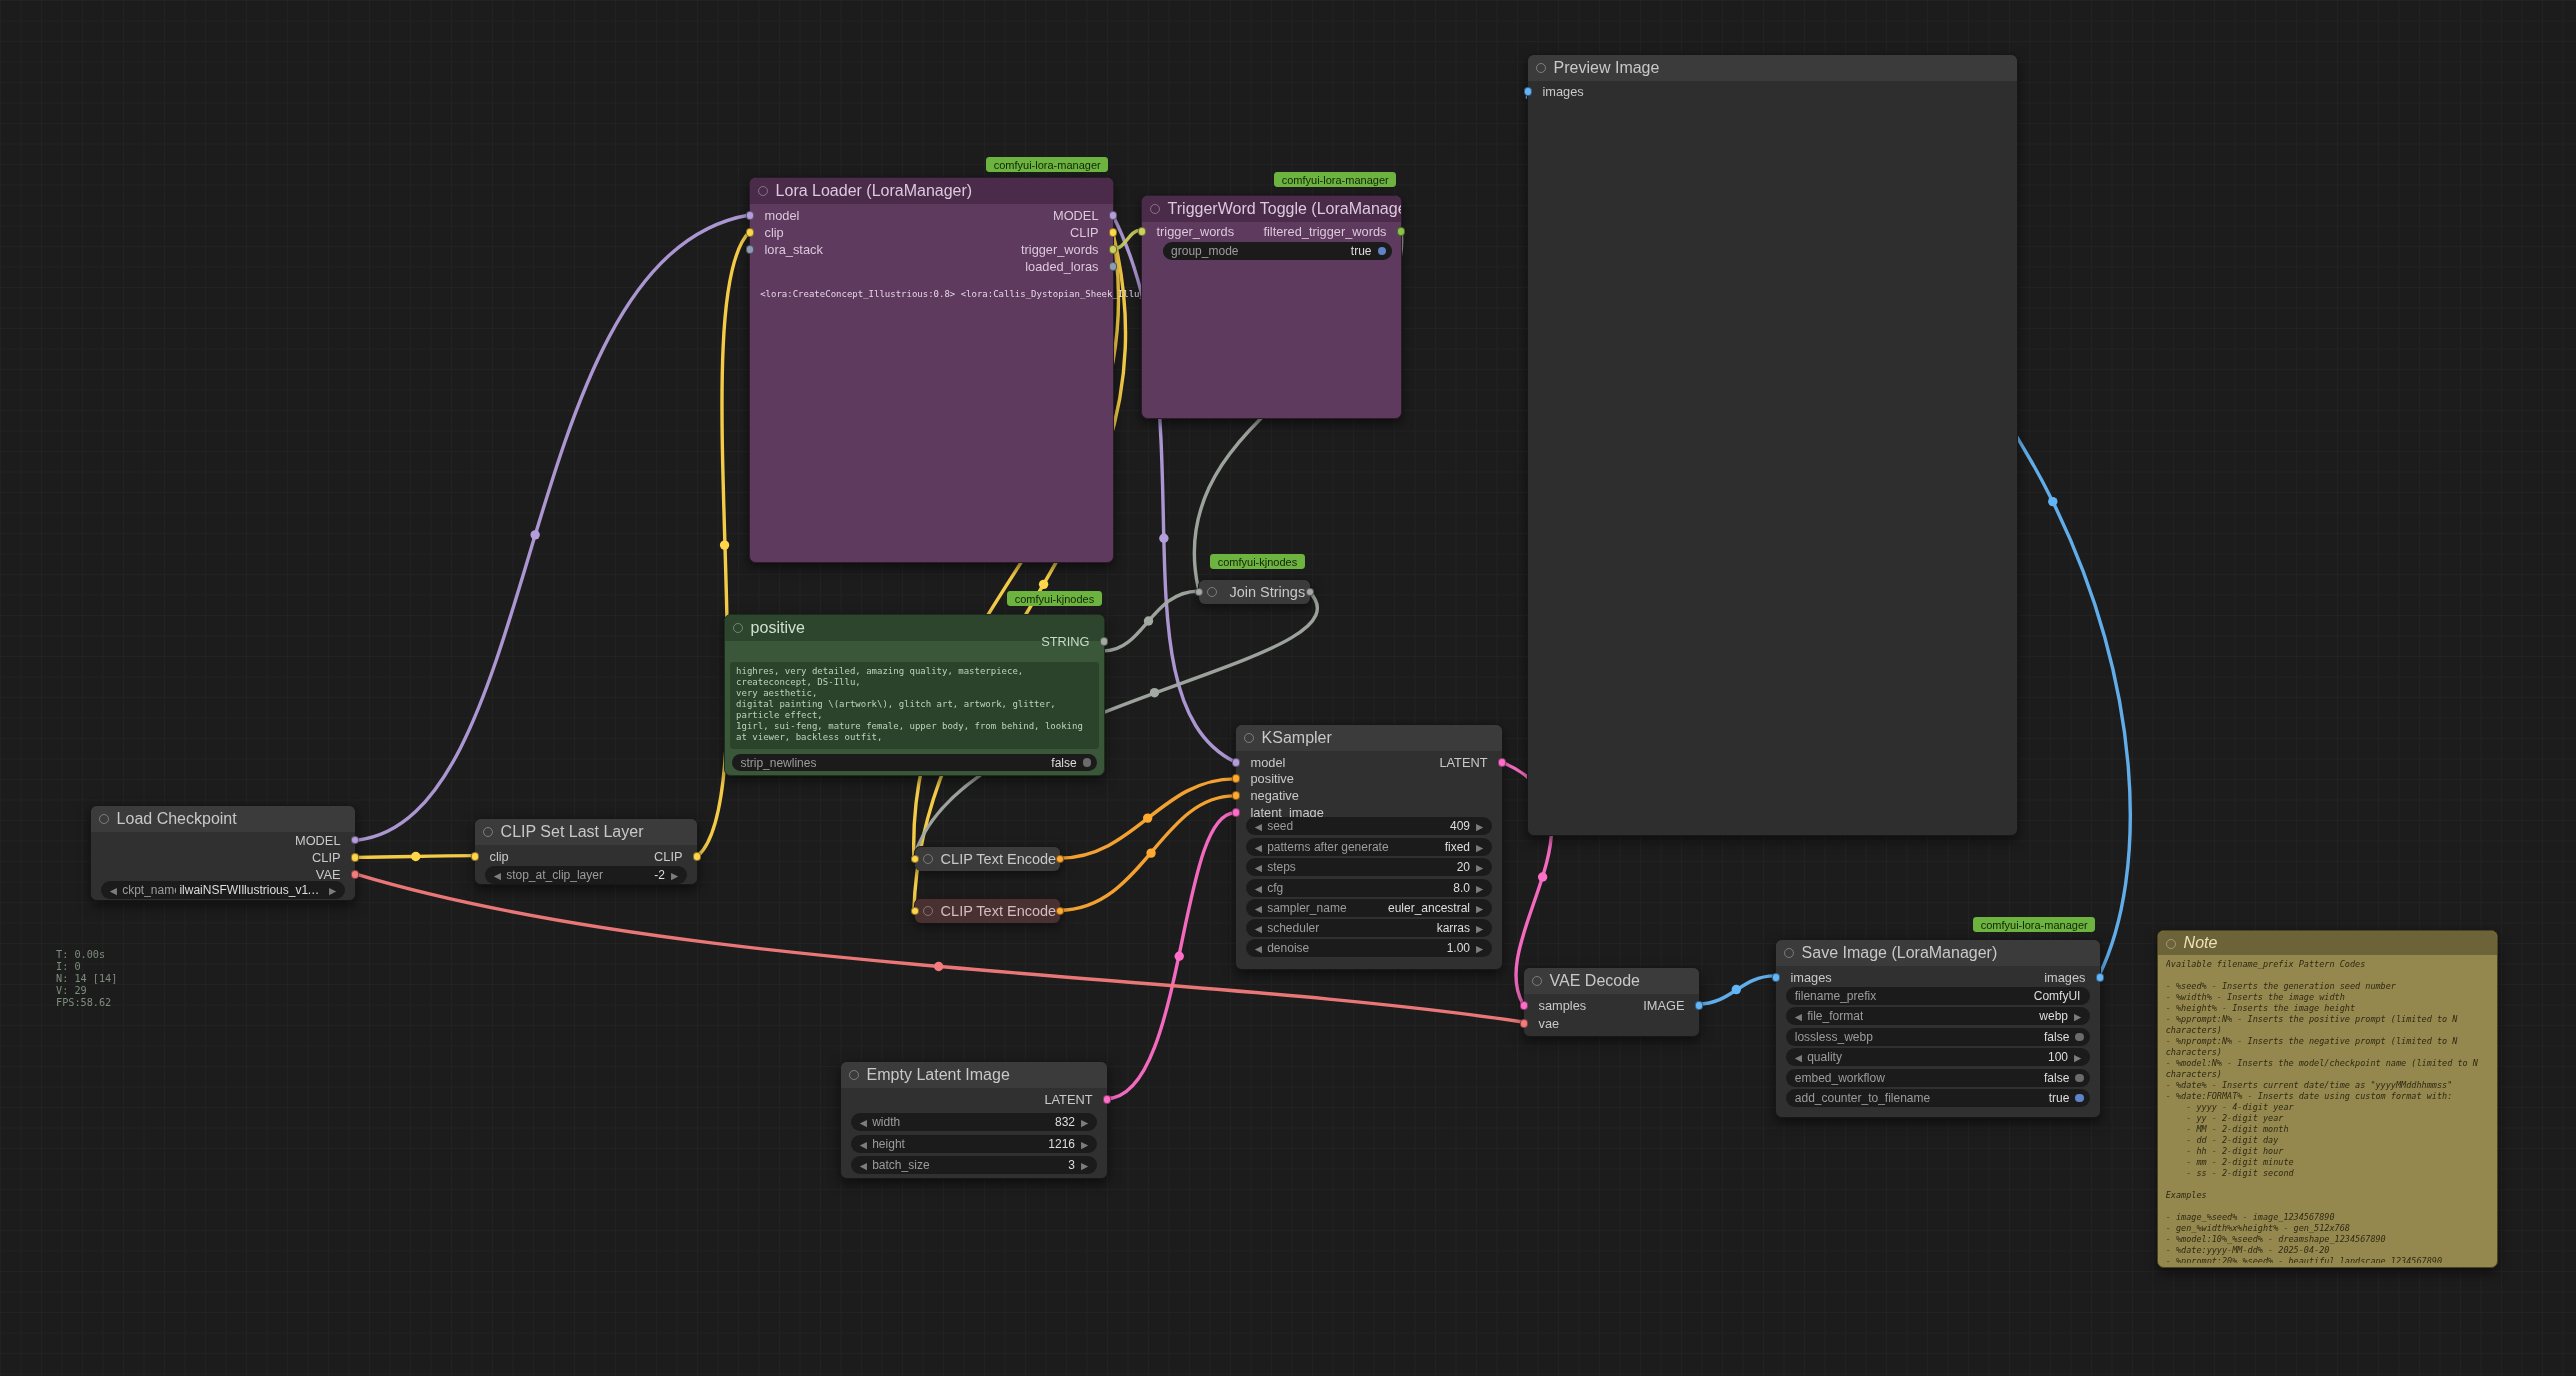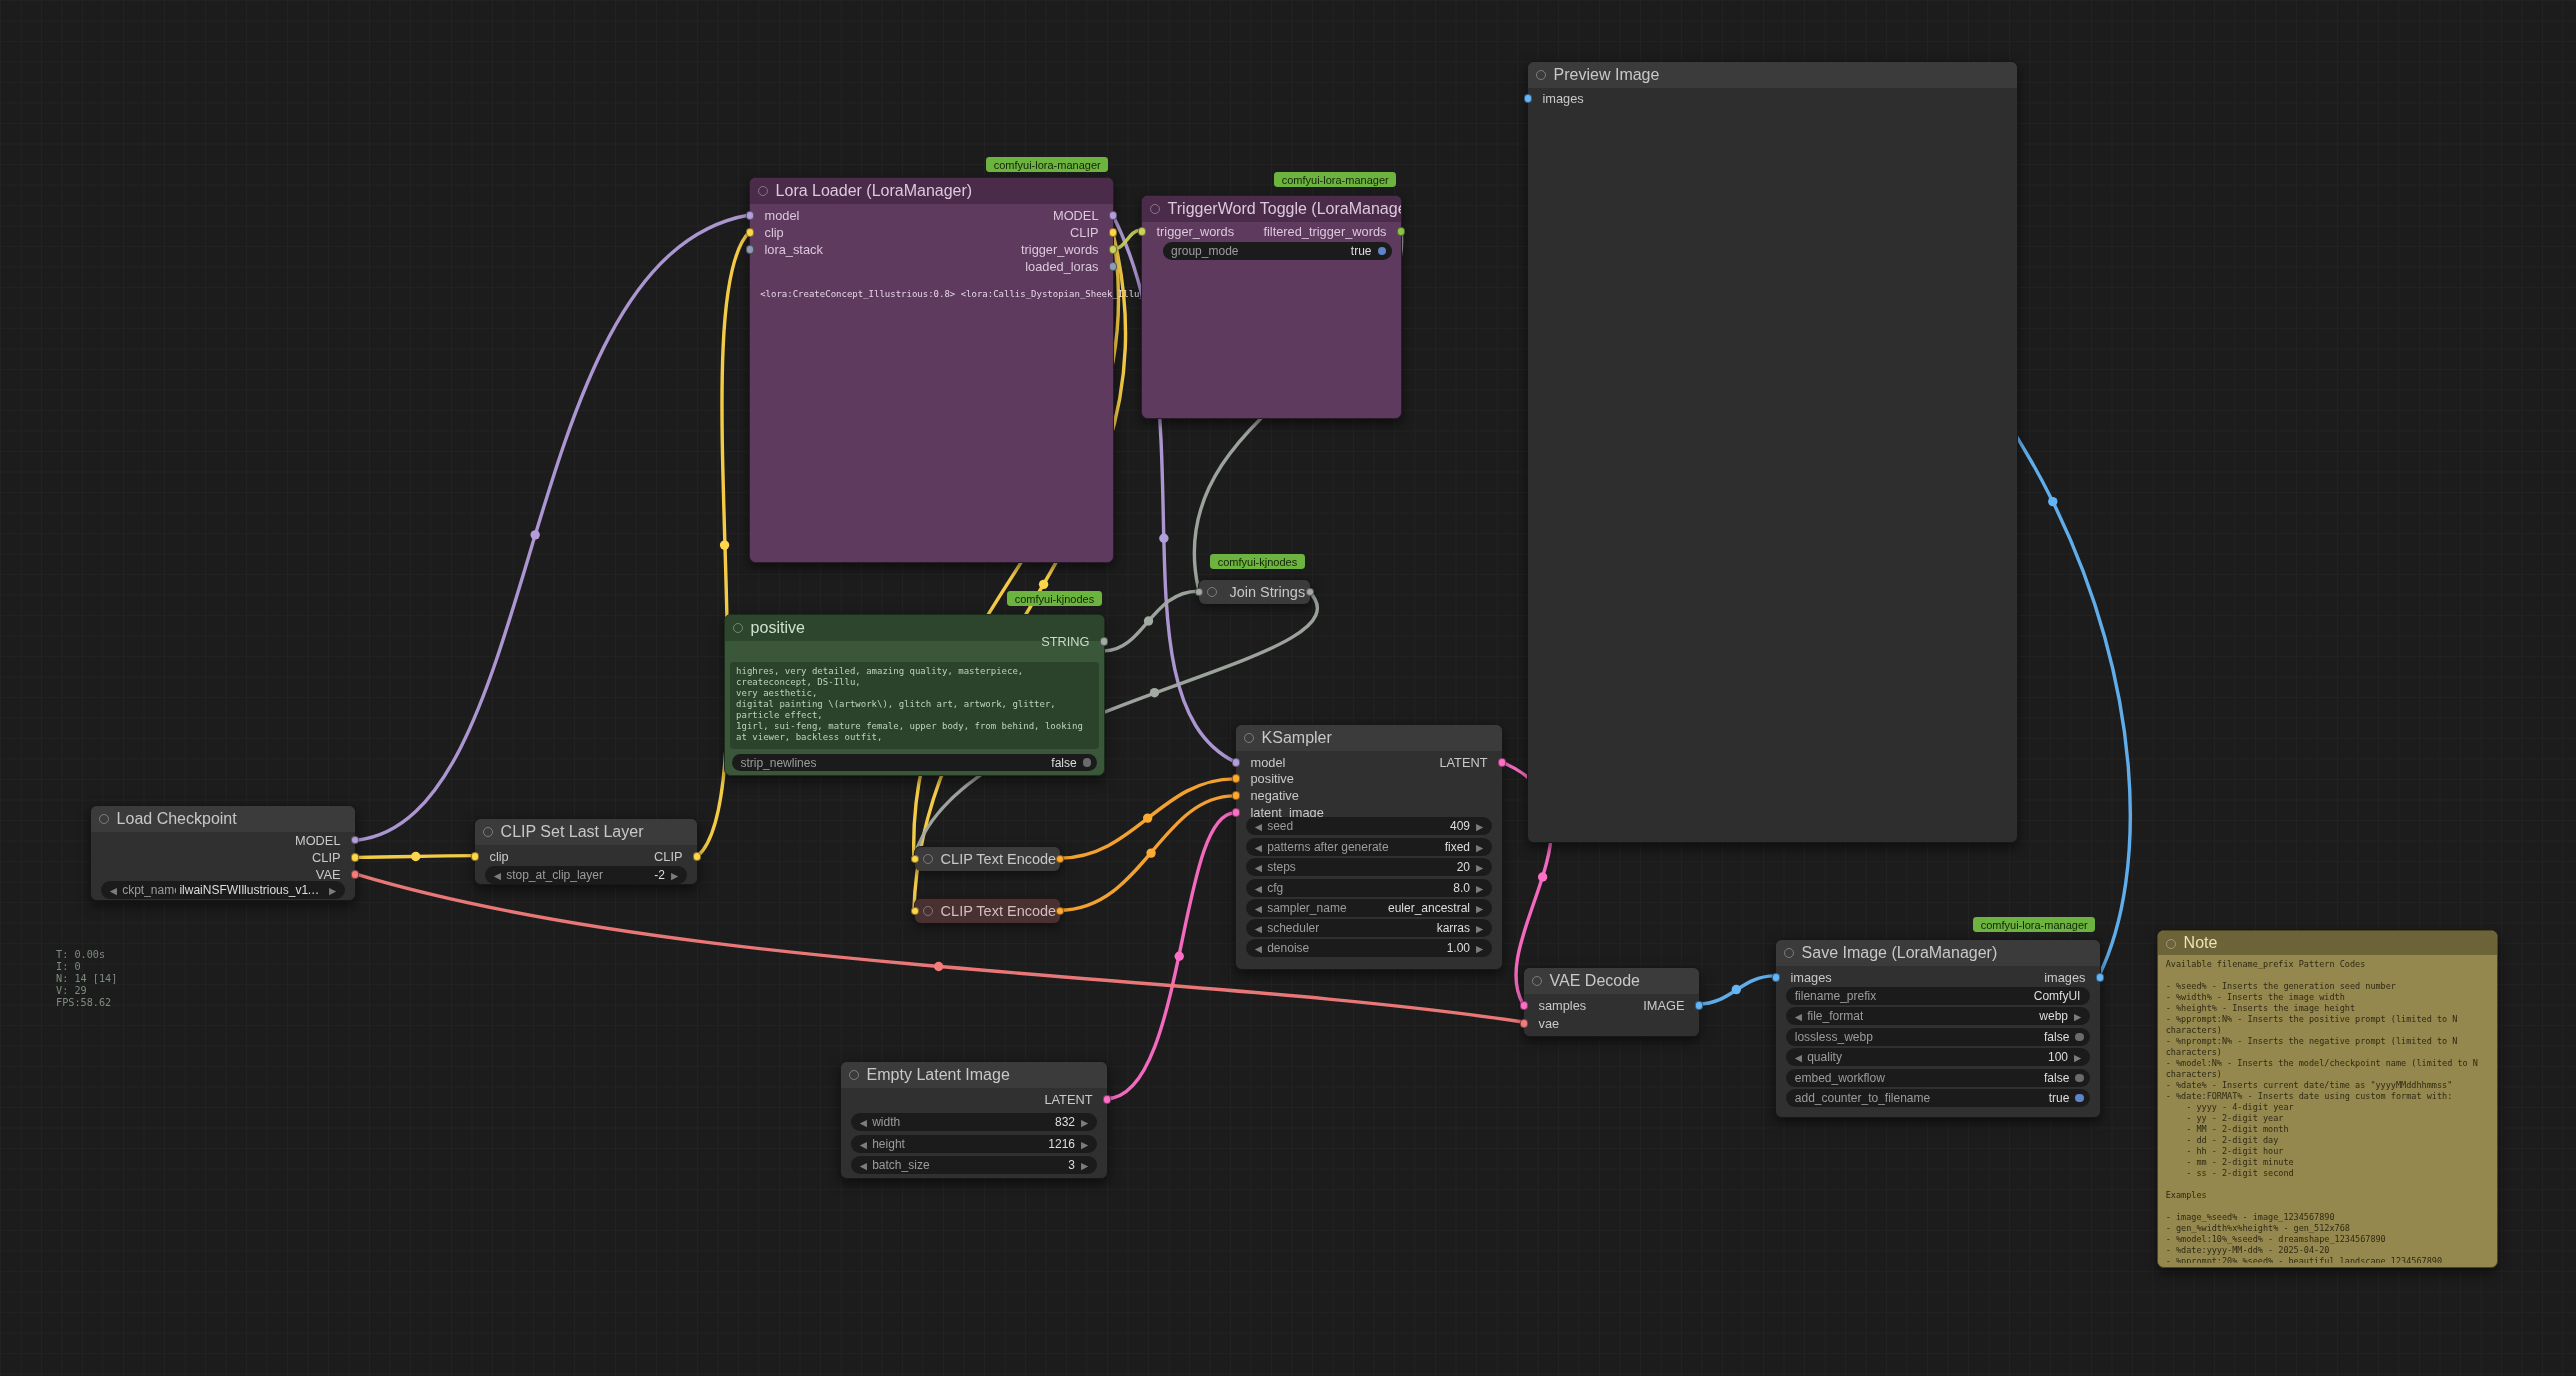--- a/index.html
+++ b/index.html
@@ -29,21 +29,21 @@
   .collapsed .cdot{top:6.8px;}
 
   .purple{background:#5e3a5e;border-color:#2a1a2a;}
   .purple .ntitle{background:#4a2c4a;color:#ddc9dd;}
   .purple .port{color:#dcc9dc;}
   .green{background:#3a573a;border-color:#1c2e1c;}
   .green .ntitle{background:#2c452c;color:#cfe0cf;}
   .green .port{color:#c6dcc6;}
   .maroon{background:#4a3131;border-color:#241616;}
   .maroon .ntitle{background:#4a3131;color:#d4bdbd;}
-  .notecol{background:#94884f;border-color:#4a431f;}
+  .notecol{background:#94884f;border-color:#4a431f;font-style:italic;}
   .notecol .ntitle{background:#6d6338;color:#ece2b4;height:24px;line-height:24px;}
   .preview-node{background:#2e2e2e;}
 
   .port{position:absolute;height:17px;line-height:17px;font-size:12.8px;color:#c9c9c9;white-space:nowrap;}
   .port.in{left:0;padding-left:14.5px;}
   .port.out{right:0;padding-right:14.5px;text-align:right;}
   .pdot{position:absolute;top:4.3px;width:8.5px;height:8.5px;border-radius:50%;border:0.9px solid rgba(0,0,0,.45);box-sizing:border-box;}
   .port.in .pdot{left:-4.3px;}
   .port.out .pdot{right:-4.3px;}
   .edot{position:absolute;top:7.7px;width:8.5px;height:8.5px;border-radius:50%;border:0.9px solid rgba(0,0,0,.45);box-sizing:border-box;}
@@ -321,21 +321,21 @@
         <span class="wvalue">false</span>
         <span class="tdot"></span>
       </div>
     <div class="widget" style="top:149px">
         <span class="wlabel">add_counter_to_filename</span>
         <span class="wvalue">true</span>
         <span class="tdot on"></span>
       </div>
   </div>
 
-  <div class="node preview-node" style="left:1527px;top:61px;width:491px;height:782px">
+  <div class="node preview-node" style="left:1527px;top:54px;width:491px;height:782px">
     <div class="ntitle"><span class="cdot"></span><span>Preview Image</span></div>
     <div class="port in" style="top:28px"><span class="pdot c-image"></span><span>images</span></div>
   </div>
 
   <div class="node notecol" style="left:2157px;top:930px;width:341px;height:338px">
     <div class="ntitle"><span class="cdot"></span><span>Note</span></div>
     <div class="notetext">Available filename_prefix Pattern Codes
 
 - %seed% - Inserts the generation seed number
 - %width% - Inserts the image width

